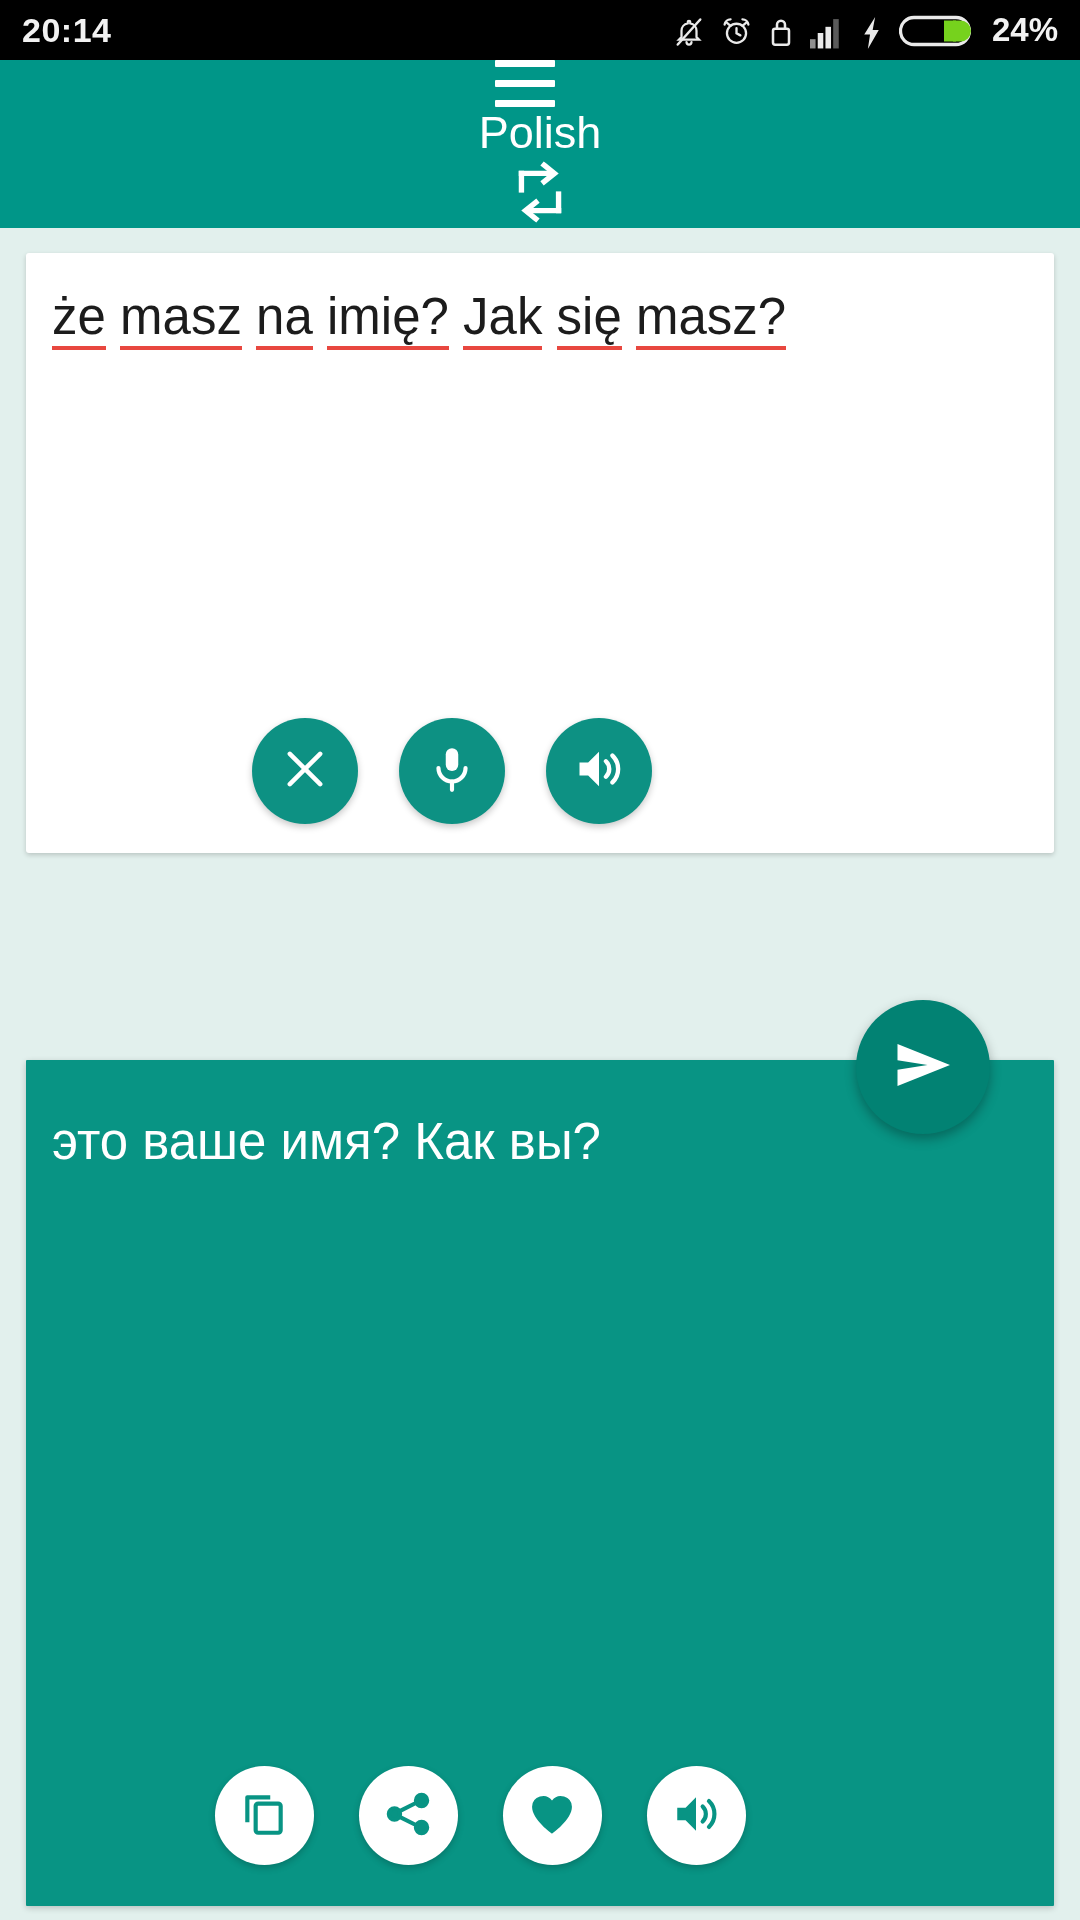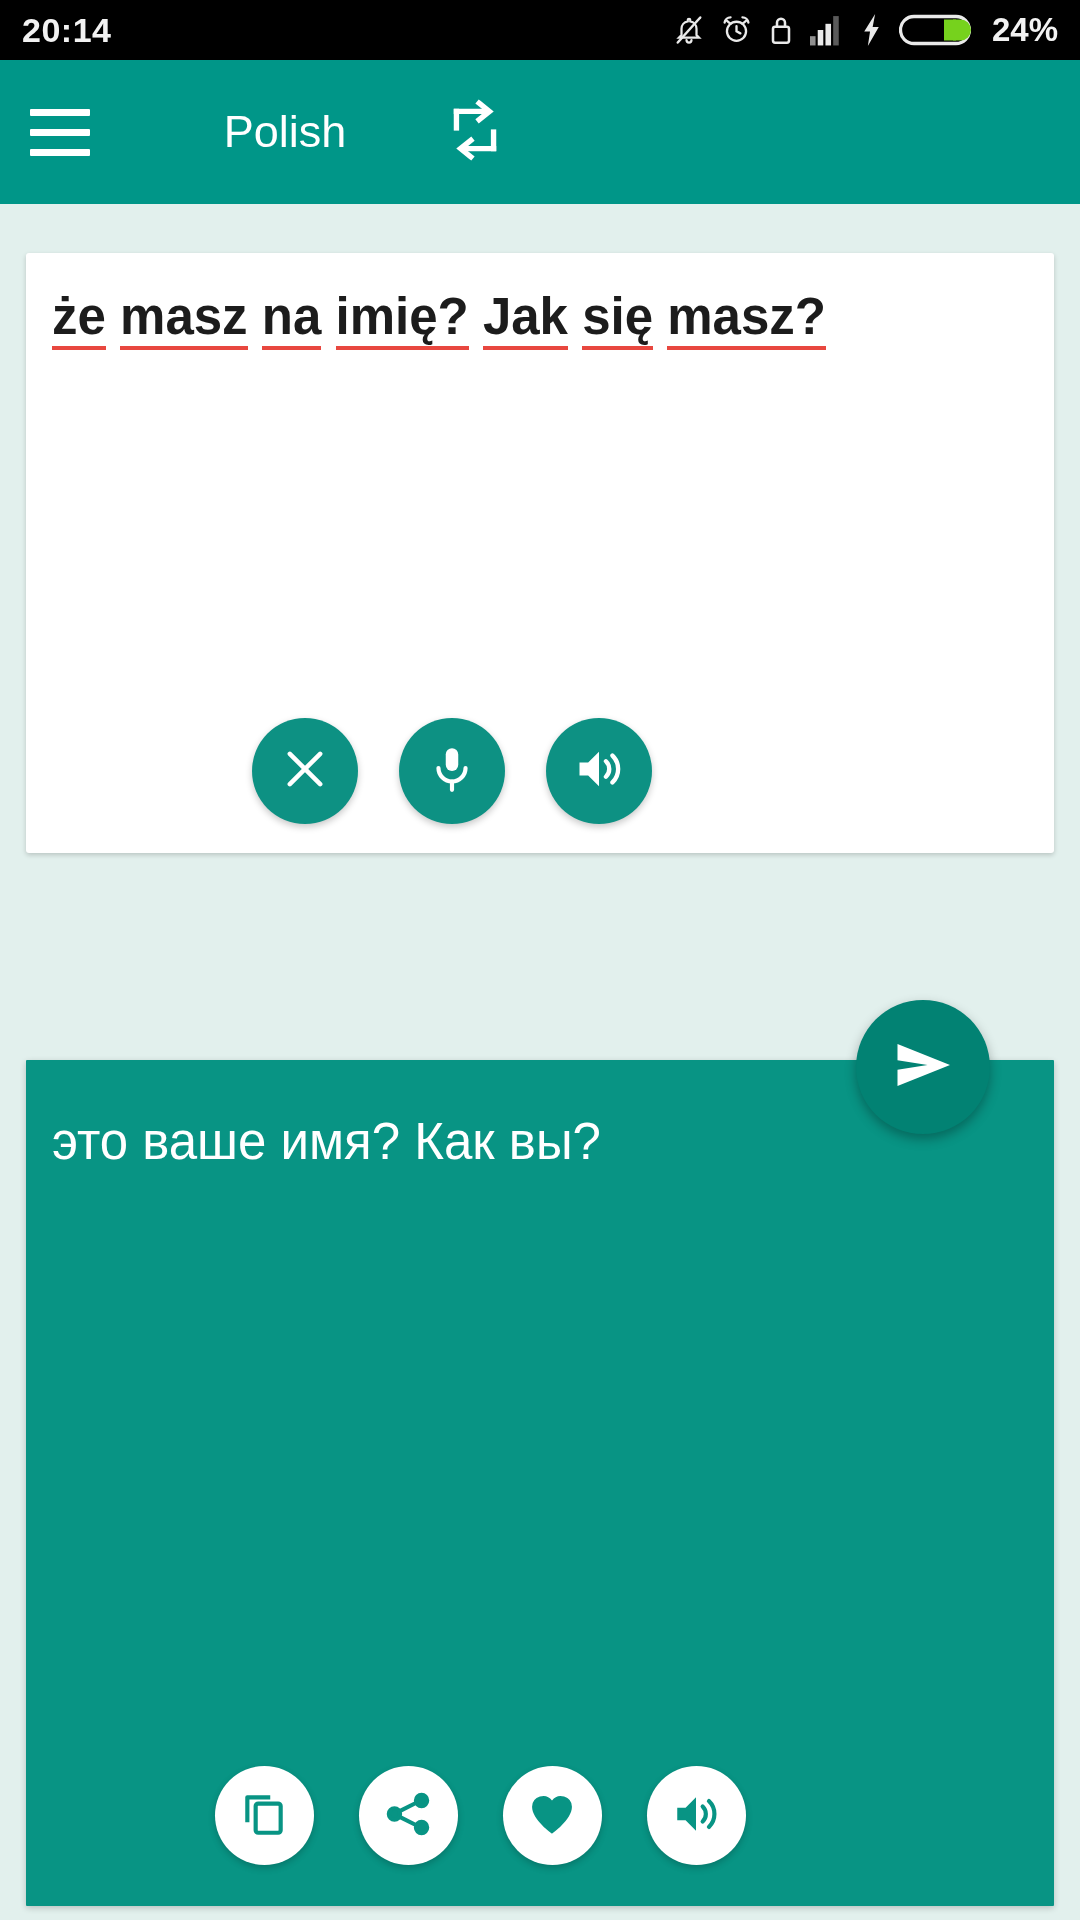--- a/index.html
+++ b/index.html
@@ -17,33 +17,33 @@
     background:#000;
     display:flex; align-items:center;
     padding:0 22px;
     gap:42px;
   }
   .clock {
     color:#f2f2f2; font-size:34px; font-weight:700;
     letter-spacing:0.5px; line-height:1;
   }
   .status-icons {
-    margin-left:auto; display:flex; align-items:center; gap:17px;
+    margin-left:auto; display:flex; align-items:flex-end; gap:17px;
   }
   .status-icons svg { display:block; }
   .battery-pct {
     color:#f2f2f2; font-size:33px; font-weight:700; margin-left:4px;
   }
 
   
   .appbar {
     position:absolute; top:60px; left:0;
-    width:1080px; height:144px;
+    width:1080px; height:168px;
     background:#009688;
-    display:flex; align-items:center;
+    display:flex; align-items:center;flex-direction:column;
   }
   .hamburger {
     width:120px; margin-left:30px;
     display:flex; flex-direction:column; justify-content:center; gap:13px;
     cursor:pointer;
   }
   .hamburger span {
     display:block; width:60px; height:7px; background:#ffffff; border-radius:1px;
   }
   .lang-left, .lang-right {
@@ -61,21 +61,20 @@
     position:absolute; top:253px; left:26px;
     width:1028px; height:600px;
     background:#ffffff;
     border-radius:3px;
     box-shadow:0 2px 5px rgba(0,0,0,0.18);
   }
   .source-text {
     position:absolute; top:32px; left:26px; right:26px;
     font-size:51px; line-height:1.25; color:#1c1c1c;
     word-wrap:break-word;
-    font-weight:bold;
   }
   .source-text .w {
     border-bottom:4px solid #e8473f;
     padding-bottom:1px;
   }
   .source-actions {
     position:absolute; bottom:29px; left:0; width:100%;
     display:flex; justify-content:center; align-items:center; gap:41px;
     padding-right:176px;
   }

